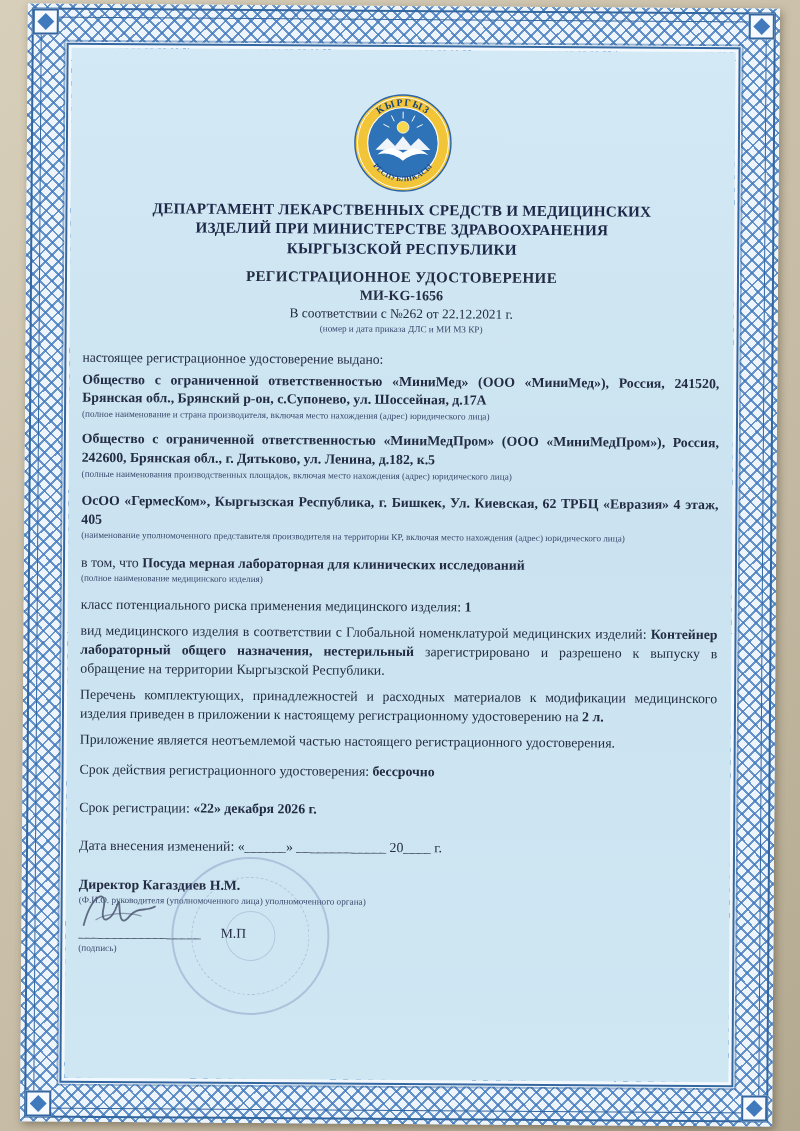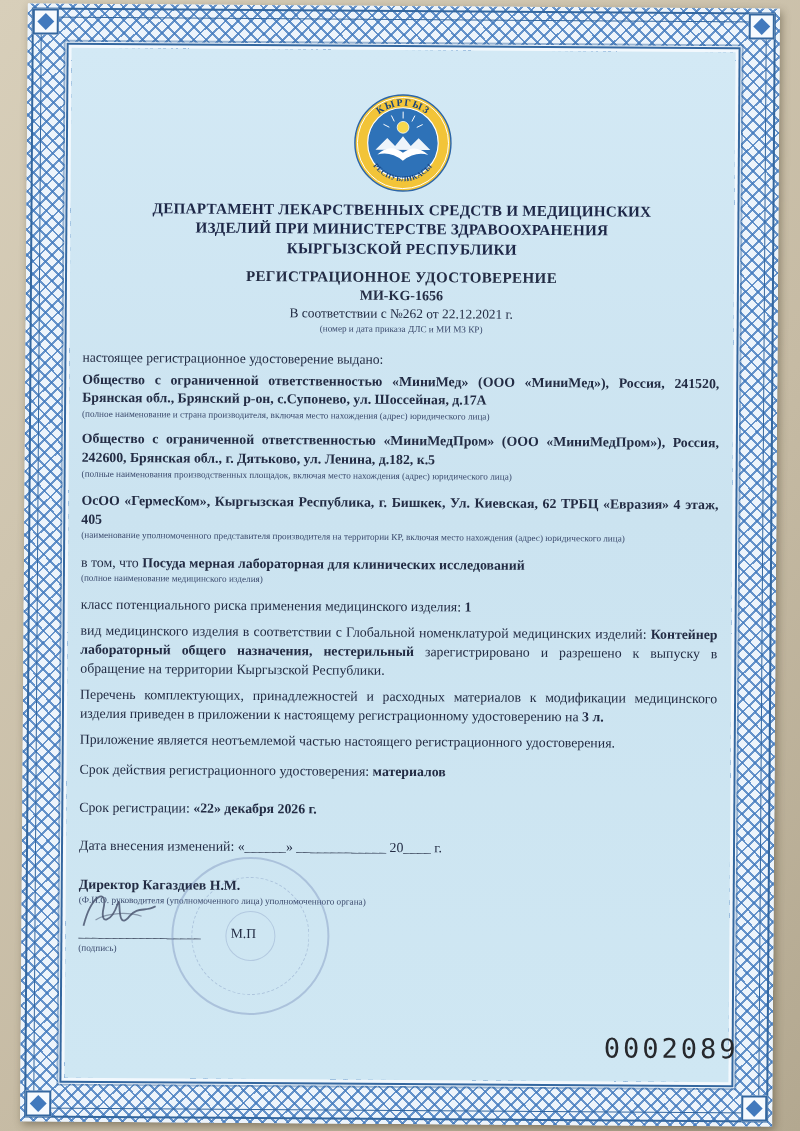--- a/index.html
+++ b/index.html
@@ -42,21 +42,21 @@
   .order-ref { text-align:center; font-size:13.4px; line-height:18px; }
   .caption { font-size:9.2px; color:#39486b; line-height:11.5px; margin-top:1px; }
   .caption.center { text-align:center; }
   .lead { font-size:13.6px; line-height:18px; }
   .para { font-size:13.8px; line-height:18.6px; text-align:justify; }
   .bold { font-weight:bold; }
   .single { text-align:left; }
   .mt4{margin-top:4px} .mt8{margin-top:8px} .mt10{margin-top:10px} .mt11{margin-top:11px}
   .mt12{margin-top:12px} .mt15{margin-top:15px} .mt17{margin-top:17px} .mt19{margin-top:19px} .mt20{margin-top:20px}
   .sig-row { font-size:13.6px; line-height:18px; }
-  .sig-row .mp { margin-left:30px; }
+  .sig-row .mp { margin-left:20px; }
   .serial {
     position:absolute; right:34px; bottom:62px; z-index:2;
     font-family:"DejaVu Sans Mono", monospace; font-size:27px; letter-spacing:3px; color:#26282c;
   }
   .stamp {
     position:absolute; left:150px; top:852px; width:158px; height:158px; z-index:2;
     border-radius:50%; border:2px solid rgba(88,108,165,0.35); opacity:0.85;
   }
   .stamp::before { content:""; position:absolute; inset:18px; border-radius:50%; border:1.5px dashed rgba(88,108,165,0.32); }
   .stamp::after  { content:""; position:absolute; inset:52px; border-radius:50%; border:1.2px solid rgba(88,108,165,0.28); }
@@ -133,27 +133,27 @@
 
     <div class="para single mt11">
       <span>класс потенциального риска применения медицинского изделия: </span><span class="bold">1</span>
     </div>
 
     <div class="para mt8">
       <span>вид медицинского изделия в соответствии с Глобальной номенклатурой медицинских изделий: </span><span class="bold">Контейнер лабораторный общего назначения, нестерильный</span><span> зарегистрировано и разрешено к выпуску в обращение на территории Кыргызской Республики.</span>
     </div>
 
     <div class="para mt8">
-      <span>Перечень комплектующих, принадлежностей и расходных материалов к модификации медицинского изделия приведен в приложении к настоящему регистрационному удостоверению на </span><span class="bold">3 л.</span>
+      <span>Перечень комплектующих, принадлежностей и расходных материалов к модификации медицинского изделия приведен в приложении к настоящему регистрационному удостоверению на </span><span class="bold">2 л.</span>
     </div>
 
     <div class="para single mt8">Приложение является неотъемлемой частью настоящего регистрационного удостоверения.</div>
 
     <div class="para single mt11">
-      <span>Срок действия регистрационного удостоверения: </span><span class="bold">материалов</span>
+      <span>Срок действия регистрационного удостоверения: </span><span class="bold">бессрочно</span>
     </div>
 
     <div class="para single mt19">
       <span>Срок регистрации: </span><span class="bold">«22» декабря 2026 г.</span>
     </div>
 
     <div class="para single mt20">Дата внесения изменений: «______» _____________ 20____ г.</div>
 
     <div class="para single bold mt20">Директор Кагаздиев Н.М.</div>
     <div class="caption">(Ф.И.О. руководителя (уполномоченного лица) уполномоченного органа)</div>
@@ -165,15 +165,14 @@
 
   </div>
 
   <div class="stamp"></div>
 
   <svg class="sign" width="120" height="64" viewBox="0 0 120 64">
     <path d="M6,44 C14,12 30,6 26,26 C22,44 34,40 40,22 C44,10 38,52 52,34 C60,24 68,30 78,24" fill="none" stroke="#4a5570" stroke-width="1.8" opacity="0.85"></path>
     <path d="M18,38 C30,30 52,30 64,34" fill="none" stroke="#4a5570" stroke-width="1.2" opacity="0.55"></path>
   </svg>
 
-  <div class="serial">0002089</div>
 
 </div>
 
 </body></html>

